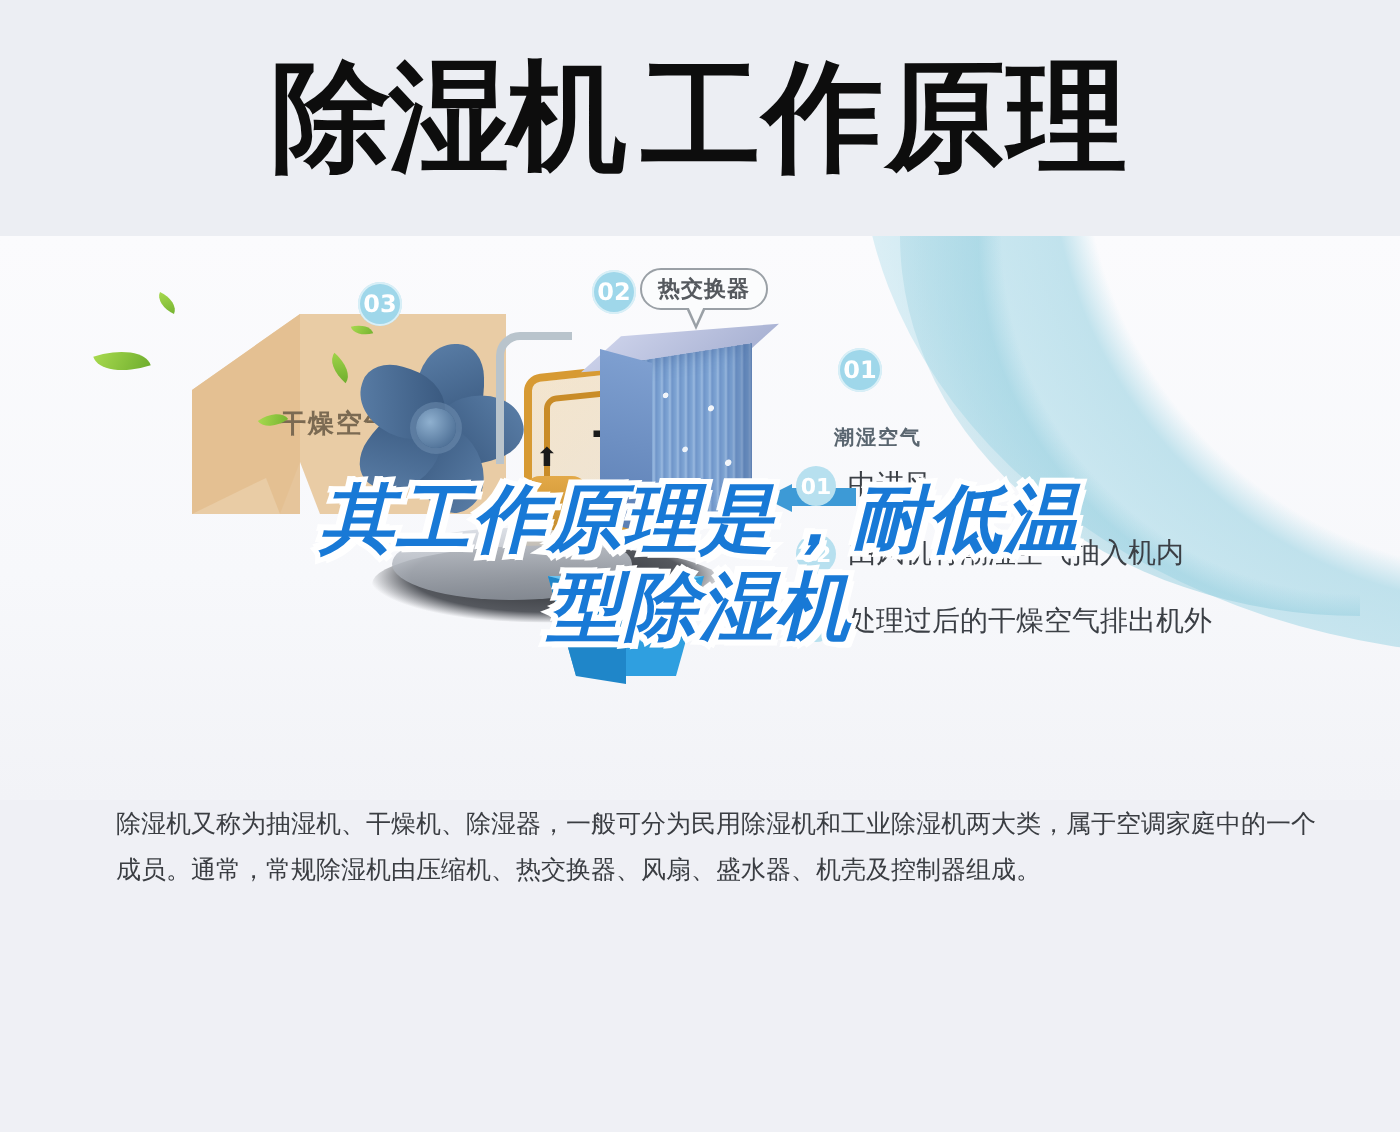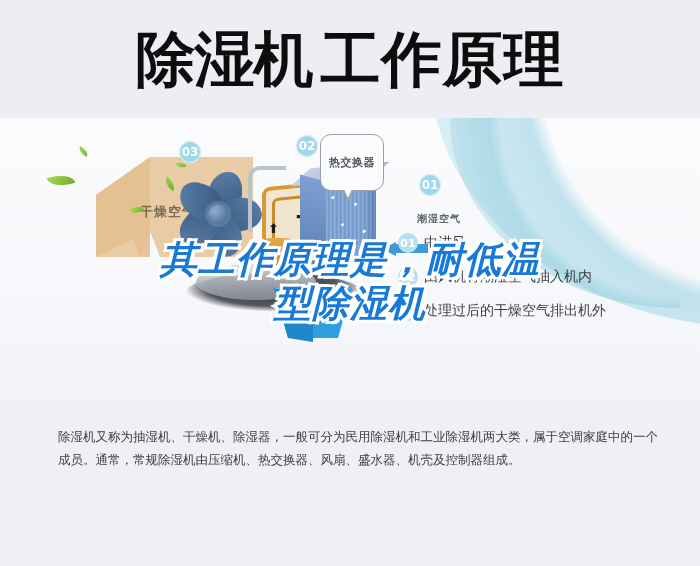--- a/index.html
+++ b/index.html
@@ -90,21 +90,21 @@
     box-shadow:inset 0 0 0 1px rgba(255,255,255,.6);
   }
   .badge.b-diagram{background:#9fd7ea;}
   .badge.pos03{left:179px;top:23px;}
   .badge.pos02{left:296px;top:17px;}
   .badge.pos01{left:419px;top:56px;}
 
   
   .callout{
     position:absolute;left:320px;top:16px;
-    padding:20px 8px;border:1.4px solid #9aa0a6;border-radius:11px;
+    padding:2px 8px;border:1.4px solid #9aa0a6;border-radius:11px;
     background:#fbfcfd;color:#55595e;
     font-size:11px;font-weight:bold;letter-spacing:.5px;
     font-family:"DejaVu Sans","Liberation Sans",sans-serif;
   }
   .callout:after{
     content:"";position:absolute;left:22px;bottom:-11px;
     width:0;height:0;border-left:5px solid transparent;
     border-right:5px solid transparent;border-top:11px solid #9aa0a6;
   }
   .callout:before{
@@ -237,21 +237,21 @@
     -webkit-text-stroke:5px #ffffff;
     paint-order:stroke fill;
     text-shadow:
        2px 0 0 #fff,-2px 0 0 #fff,0 2px 0 #fff,0 -2px 0 #fff,
        2px 2px 0 #fff,-2px -2px 0 #fff,2px -2px 0 #fff,-2px 2px 0 #fff,
        3px 3px 0 #fff,-3px -3px 0 #fff;
   }
 
   
   .copy{
-    position:absolute;left:58px;top:425px;width:600px;
+    position:absolute;left:58px;top:400px;width:600px;
     color:#3a3d42;
     font-size:12.5px;line-height:23px;
     font-family:"DejaVu Sans","Liberation Sans",sans-serif;
   }
   .copy p{margin:0 0 16px 0;text-align:justify;}
   .copy p:last-child{margin-bottom:0;}
 </style>
 </head>
 <body>
 

